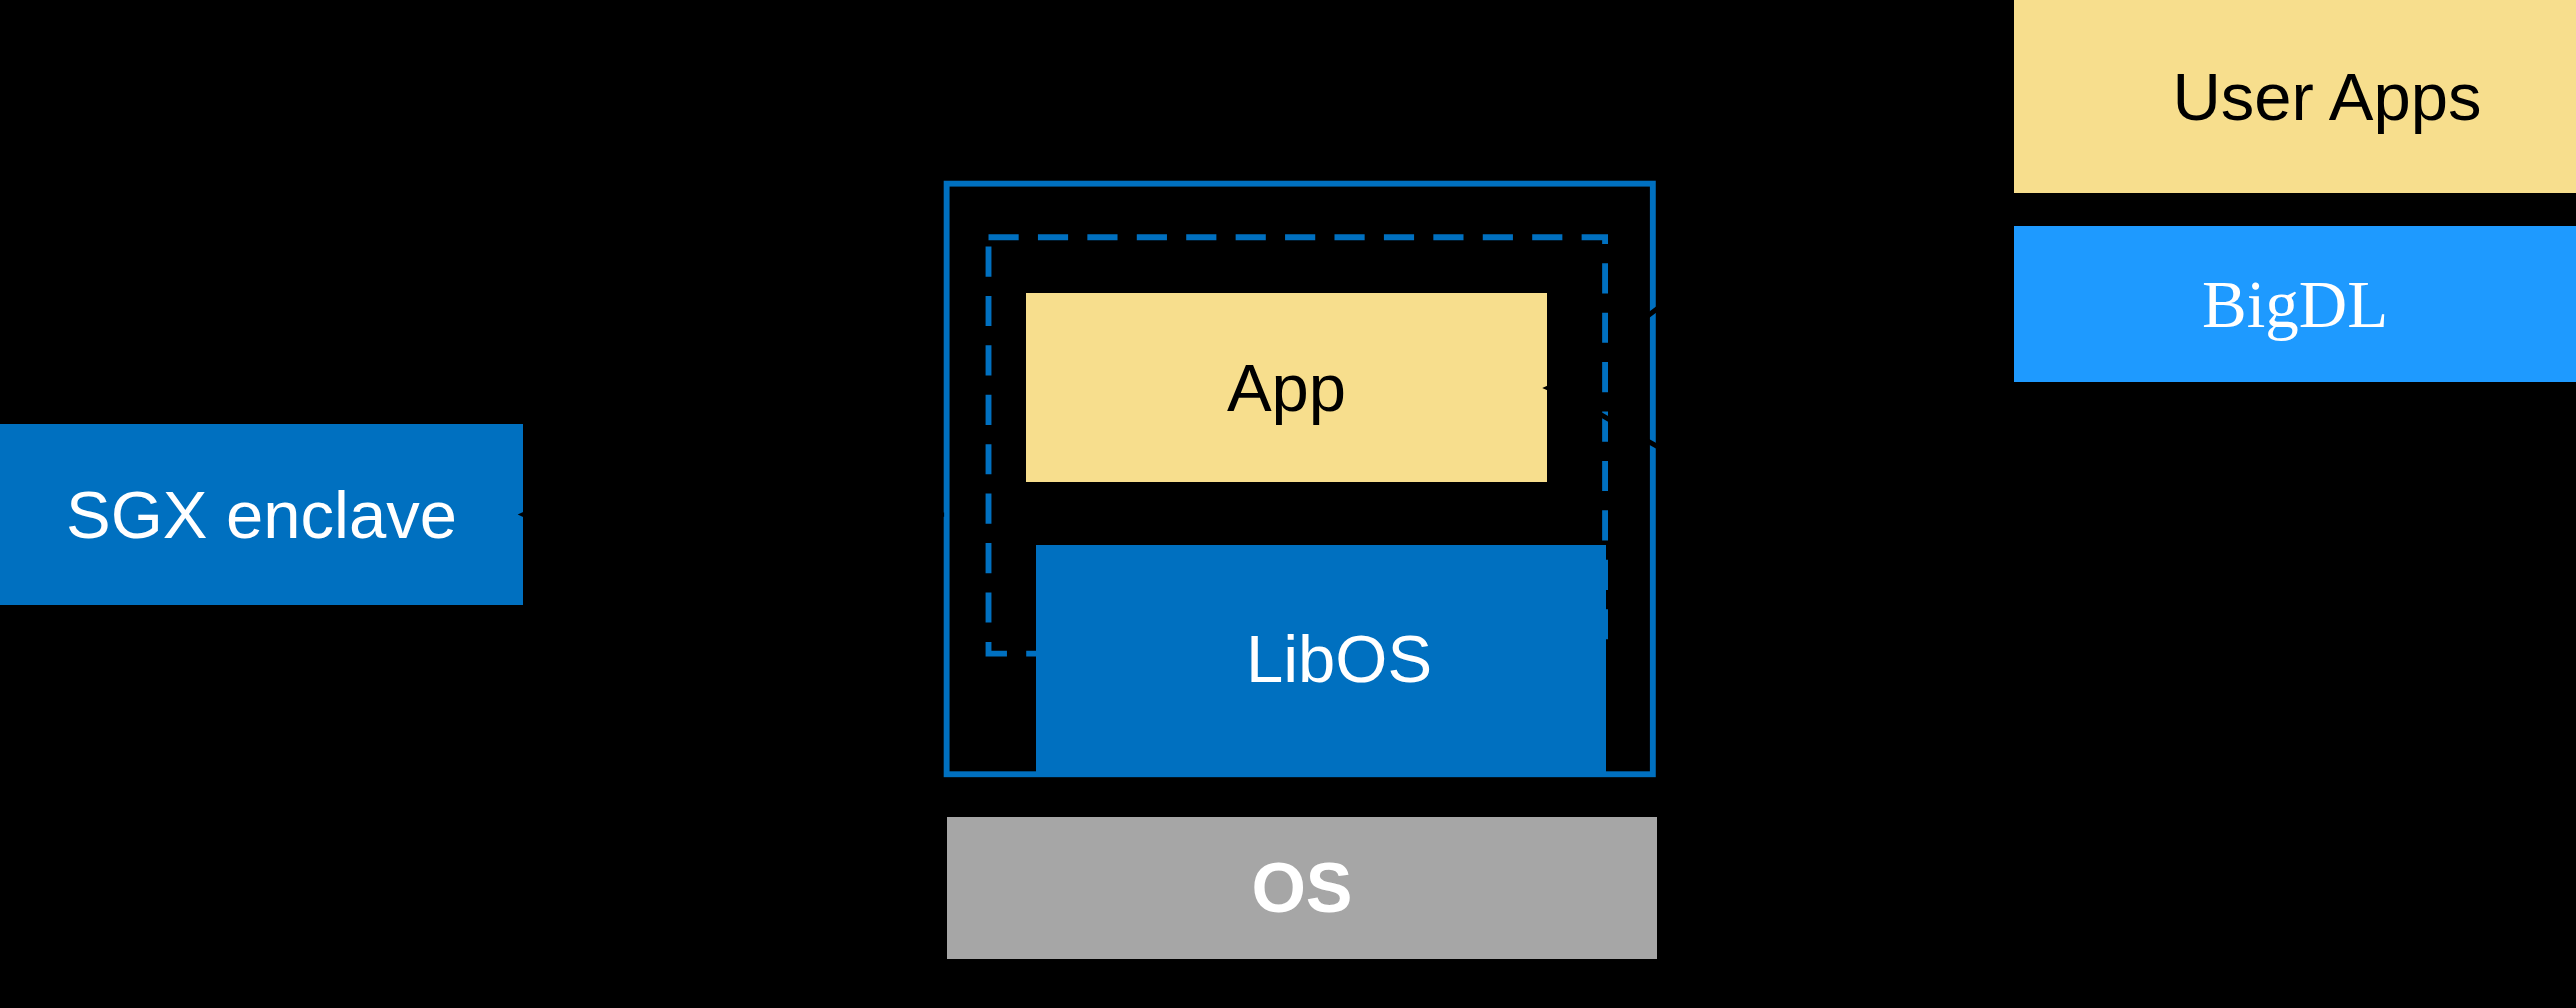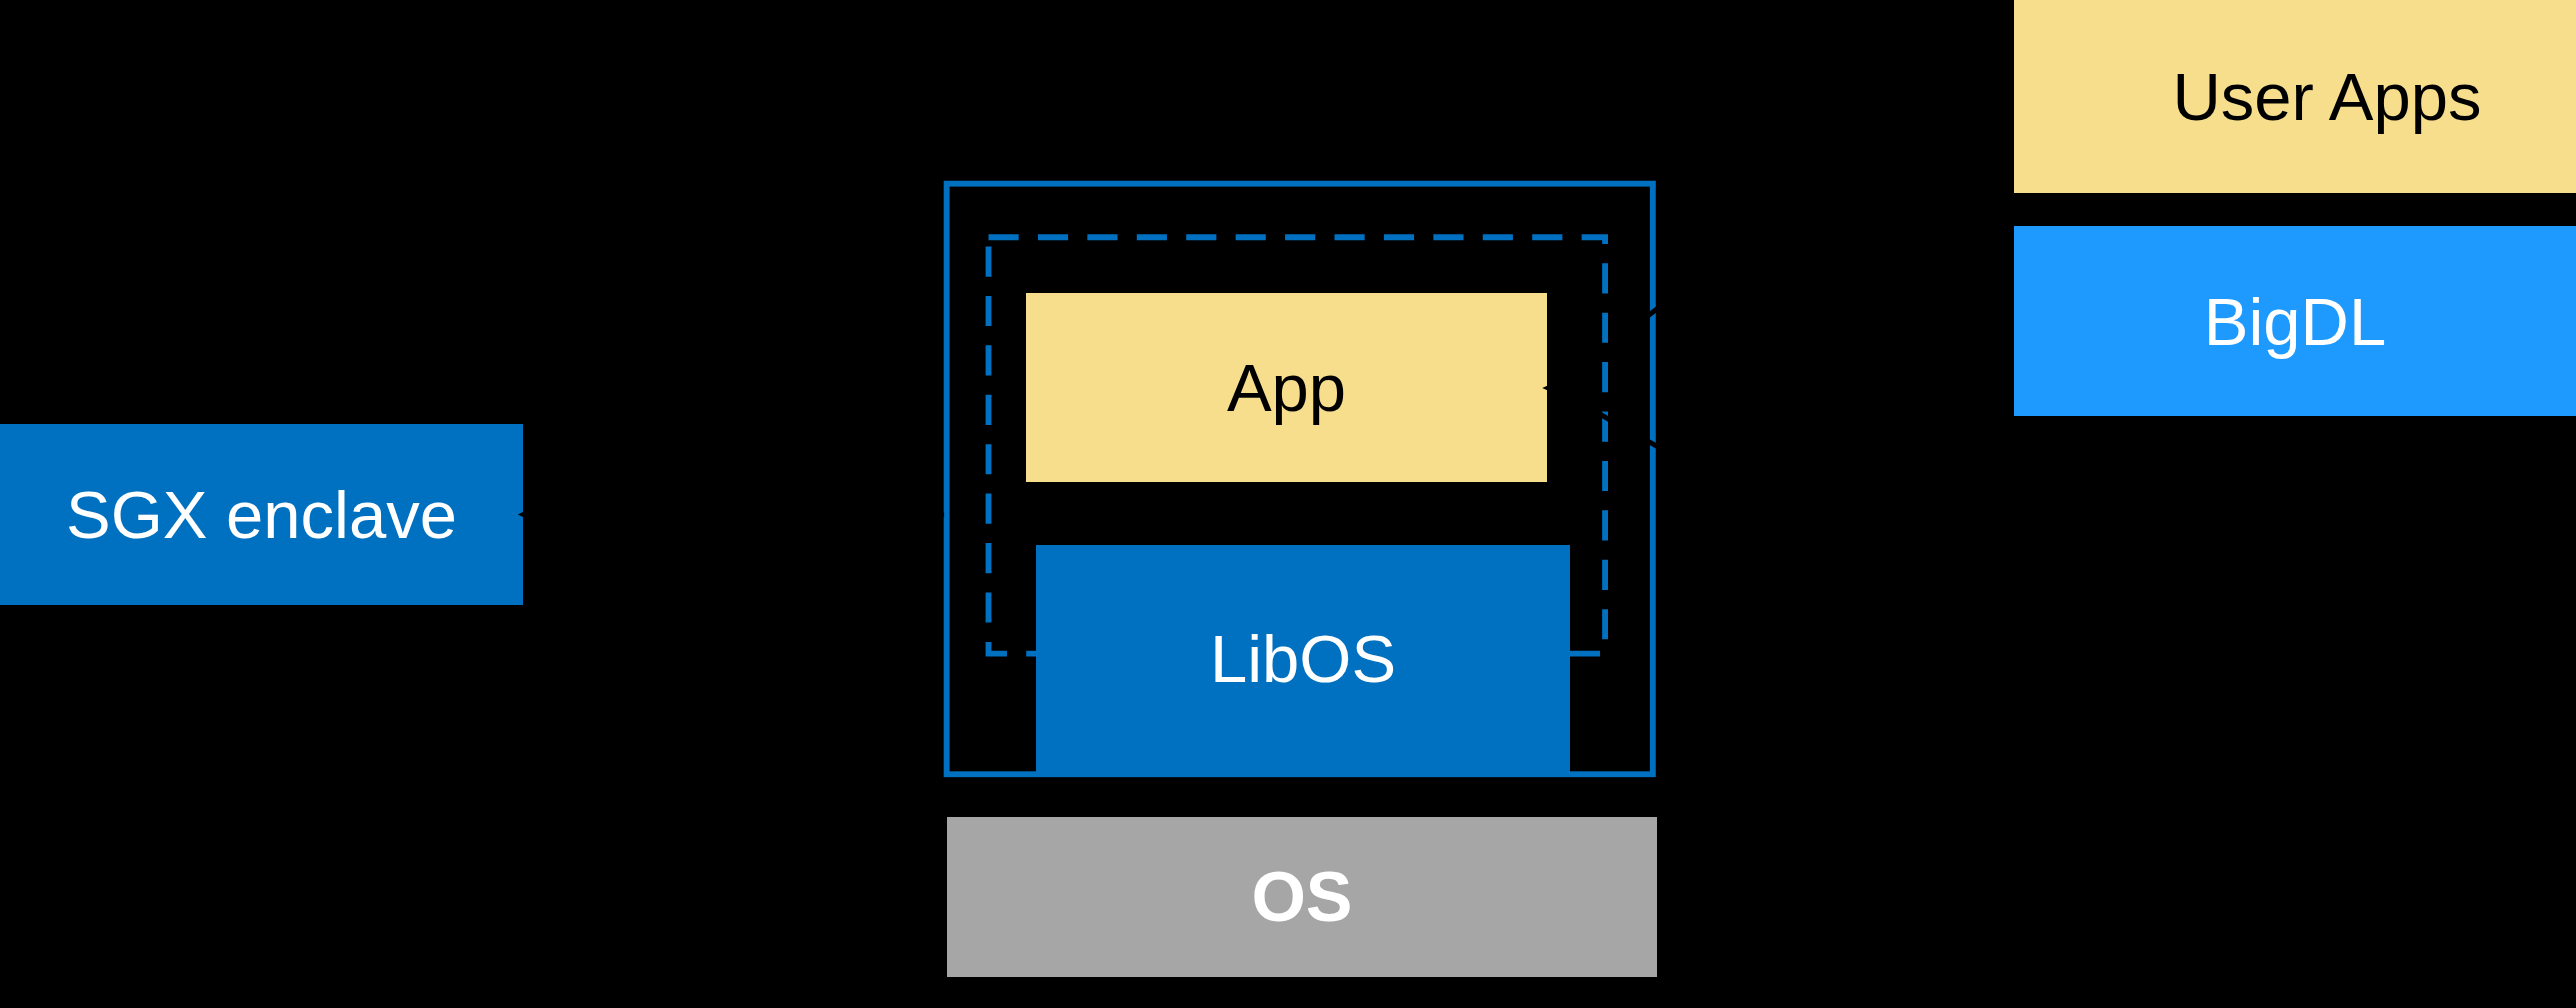--- a/index.html
+++ b/index.html
@@ -21,26 +21,26 @@
     letter-spacing: 0px;
   }
   .light-text { color: #ffffff; }
   .dark-text  { color: #000000; }
 
   
   #sgx-box        { left: 0px;    top: 424px; width: 523px; height: 181px; }
 
   
   #app-box        { left: 1026px; top: 293px; width: 521px; height: 189px; }
-  #libos-box      { left: 1036px; top: 545px; width: 534px; height: 227px; }
-  #os-box         { left: 947px; top: 817px; width: 710px; height: 160px; font-weight: bold; font-size: 70px; }
+  #libos-box      { left: 1036px; top: 545px; width: 534px; height: 227px; padding-left: 36px; }
+  #os-box         { left: 947px; top: 817px; width: 710px; height: 142px; font-weight: bold; font-size: 70px; }
 
   
   #user-apps-box  { left: 2014px; top: 0px;   width: 562px; height: 193px; padding-left: 32px; }
-  #bigdl-box      { left: 2014px; top: 226px; width: 562px; height: 190px; }
+  #bigdl-box      { left: 2014px; top: 226px; width: 562px; height: 156px; font-family: Liberation Serif, serif; }
   #spark-box      { left: 2014px; top: 479px; width: 562px; height: 191px; }
 
   svg.overlay { position: absolute; left: 0; top: 0; }
   #borders-layer { z-index: 1; }
   .box           { z-index: 2; }
   #arrows-layer  { z-index: 3; }
 </style>
 </head>
 <body style="background: rgb(0, 0, 0);">
 

